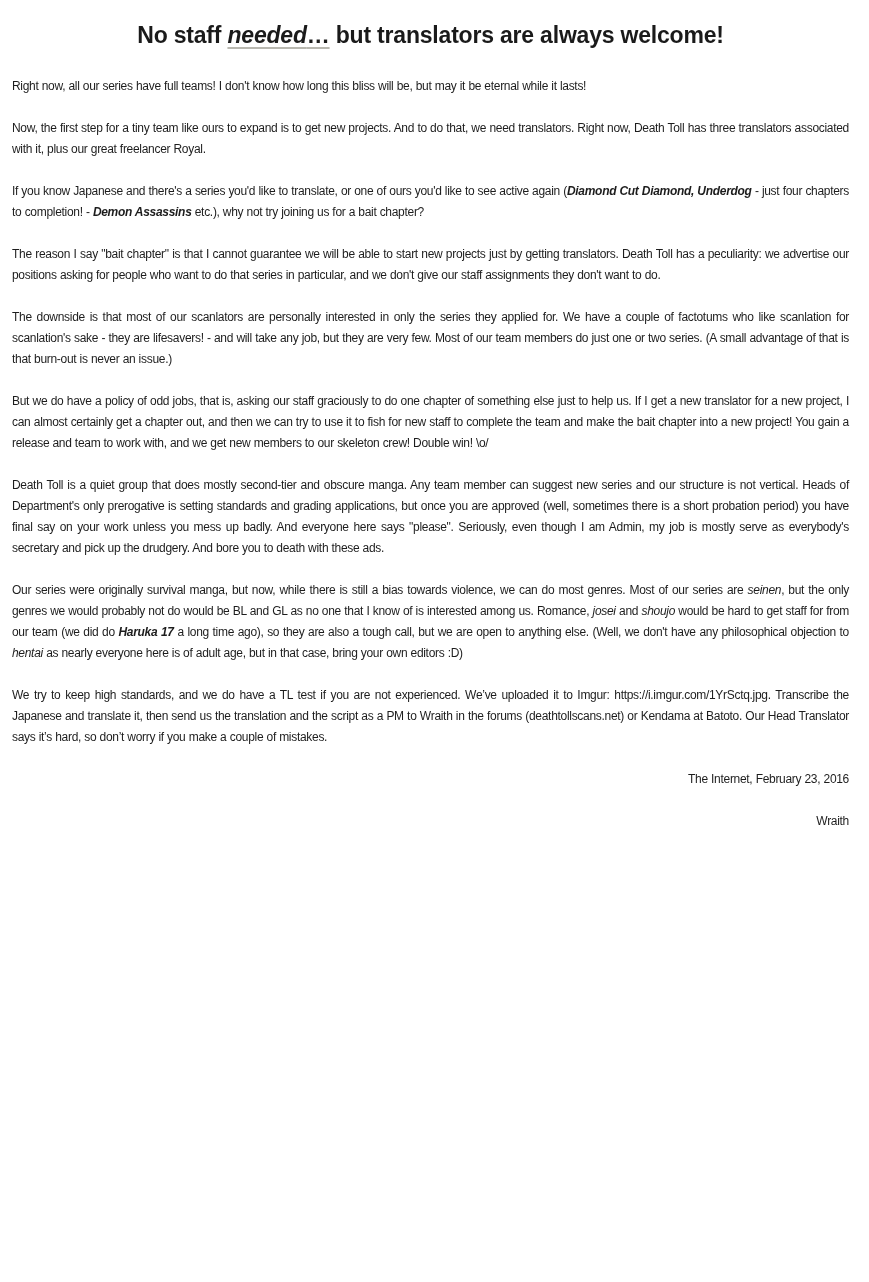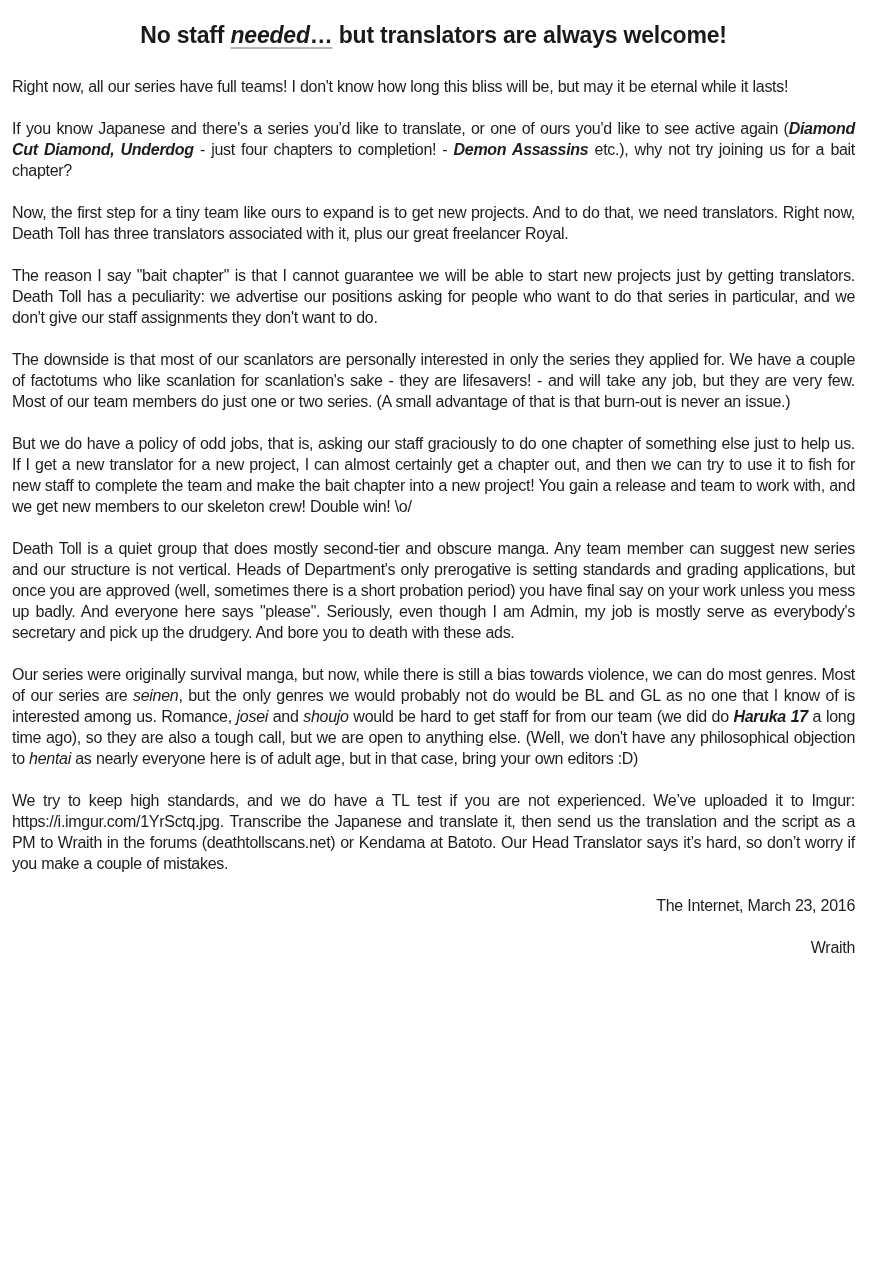--- a/index.html
+++ b/index.html
@@ -5,32 +5,32 @@
   html, body { margin: 0; padding: 0; }
   body {
     width: 869px;
     height: 1282px;
     background: #ffffff;
     overflow: hidden;
     font-family: "Liberation Sans", sans-serif;
     color: #1d1d1d;
   }
   .doc {
-    padding: 14px 14px 0 12px;
+    padding: 14px 20px 0 12px;
   }
   h1.page-title {
     text-align: center;
     font-size: 23px;
     font-weight: bold;
     letter-spacing: -0.2px;
     margin: 8px 0 27px 0;
     color: #1a1a1a;
   }
   .body-text p.para {
-    font-size: 16px;
+    font-size: 12px;
     line-height: 21px;
     letter-spacing: -0.3px;
     margin: 0 0 21px 0;
     text-align: justify;
     word-spacing: 0.2px;
   }
   .body-text p.para.align-right {
     text-align: right;
   }
   span.b { font-weight: bold; }
@@ -42,24 +42,24 @@
     text-underline-offset: 4px;
   }
 </style>
 </head>
 <body>
 
 <div class="doc">
   <h1 class="page-title"><span>No staff </span><span class="i u">needed</span><span class="u">…</span><span> but translators are always welcome!</span></h1>
   <div class="body-text">
       <p class="para"><span>Right now, all our series have full teams! I don't know how long this bliss will be, but may it be eternal while it lasts!</span></p>
+      <p class="para"><span>Now, the first step for a tiny team like ours to expand is to get new projects. And to do that, we need translators. Right now, Death Toll has three translators associated with it, plus our great freelancer Royal.</span></p>
       <p class="para"><span>If you know Japanese and there's a series you'd like to translate, or one of ours you'd like to see active again (</span><span class="b i">Diamond Cut Diamond, Underdog</span><span> - just four chapters to completion! - </span><span class="b i">Demon Assassins</span><span> etc.), why not try joining us for a bait chapter?</span></p>
-      <p class="para"><span>Now, the first step for a tiny team like ours to expand is to get new projects. And to do that, we need translators. Right now, Death Toll has three translators associated with it, plus our great freelancer Royal.</span></p>
       <p class="para"><span>The reason I say "bait chapter" is that I cannot guarantee we will be able to start new projects just by getting translators. Death Toll has a peculiarity: we advertise our positions asking for people who want to do that series in particular, and we don't give our staff assignments they don't want to do.</span></p>
       <p class="para"><span>The downside is that most of our scanlators are personally interested in only the series they applied for. We have a couple of factotums who like scanlation for scanlation's sake - they are lifesavers! - and will take any job, but they are very few. Most of our team members do just one or two series. (A small advantage of that is that burn-out is never an issue.)</span></p>
       <p class="para"><span>But we do have a policy of odd jobs, that is, asking our staff graciously to do one chapter of something else just to help us. If I get a new translator for a new project, I can almost certainly get a chapter out, and then we can try to use it to fish for new staff to complete the team and make the bait chapter into a new project! You gain a release and team to work with, and we get new members to our skeleton crew! Double win! \o/</span></p>
       <p class="para"><span>Death Toll is a quiet group that does mostly second-tier and obscure manga. Any team member can suggest new series and our structure is not vertical. Heads of Department's only prerogative is setting standards and grading applications, but once you are approved (well, sometimes there is a short probation period) you have final say on your work unless you mess up badly. And everyone here says "please". Seriously, even though I am Admin, my job is mostly serve as everybody's secretary and pick up the drudgery. And bore you to death with these ads.</span></p>
       <p class="para"><span>Our series were originally survival manga, but now, while there is still a bias towards violence, we can do most genres. Most of our series are </span><span class="i">seinen</span><span>, but the only genres we would probably not do would be BL and GL as no one that I know of is interested among us. Romance, </span><span class="i">josei</span><span> and </span><span class="i">shoujo</span><span> would be hard to get staff for from our team (we did do </span><span class="b i">Haruka 17</span><span> a long time ago), so they are also a tough call, but we are open to anything else. (Well, we don't have any philosophical objection to </span><span class="i">hentai</span><span> as nearly everyone here is of adult age, but in that case, bring your own editors :D)</span></p>
       <p class="para"><span>We try to keep high standards, and we do have a TL test if you are not experienced. We’ve uploaded it to Imgur: https://i.imgur.com/1YrSctq.jpg. Transcribe the Japanese and translate it, then send us the translation and the script as a PM to Wraith in the forums (deathtollscans.net) or Kendama at Batoto. Our Head Translator says it’s hard, so don’t worry if you make a couple of mistakes.</span></p>
-      <p class="para align-right"><span>The Internet, March 23, 2016</span></p>
+      <p class="para align-right"><span>The Internet, February 23, 2016</span></p>
       <p class="para align-right"><span>Wraith</span></p>
     </div>
 </div>
 
 </body></html>

